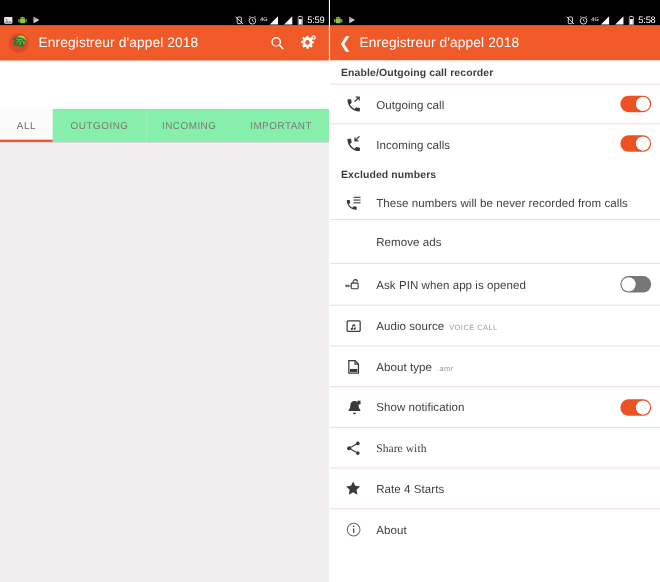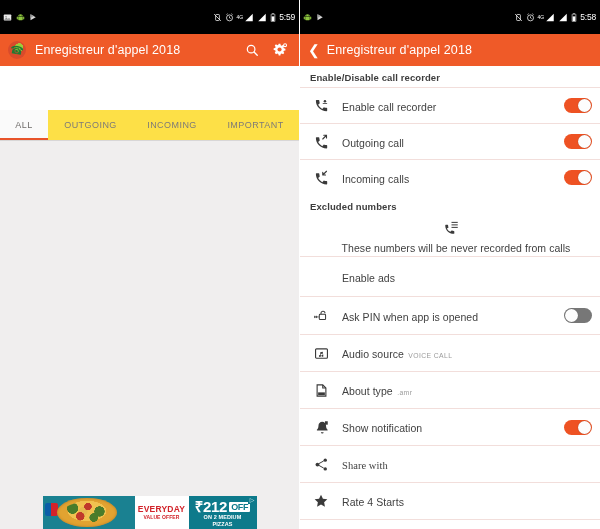--- a/index.html
+++ b/index.html
@@ -8,22 +8,22 @@
     background: #ffffff;
     font-family: "Liberation Sans", sans-serif;
     overflow: hidden;
   }
   .screens { display: flex; width: 600px; height: 529px; }
   .screen { width: 300px; height: 529px; position: relative; overflow: hidden; background: #fff; }
   .screen-left { border-right: 1px solid #ffffff; }
 
   
   .statusbar {
-    height: 34px; background: #000; color: #fff;
-    display: flex; align-items: center; padding: 0 4px 0 3px;
+    height: 23px; background: #000; color: #fff;
+    display: flex; align-items: flex-end; padding: 0 4px 0 3px;
     font-size: 8.5px; position: relative;
   }
   .sb-left { display: flex; align-items: center; gap: 4px; }
   .sb-right { margin-left: auto; display: flex; align-items: center; gap: 3px; }
   .sb-ico { display: inline-block; line-height: 0; }
   .sb-time { font-size: 8.5px; letter-spacing: -0.2px; color: #fff; font-weight: 500; }
   .sb-4g { font-size: 5px; vertical-align: super; color:#fff; margin-right:-2px; }
 
   
   .appbar {
@@ -45,21 +45,21 @@
 
   
   .tabs {
     display: flex; height: 31px; background: #eceaea;
     border-bottom: 1px solid #d8d6d6;
     margin-top: 44px;
   }
   .tab {
     flex: 0 0 auto; display: flex; align-items: center; justify-content: center;
     font-size: 9px; color: #7d7a78; letter-spacing: .45px;
-    position: relative; background: #fde047;
+    position: relative; background: #86efac;
   }
   .tab-all { width: 48px; background: #fafafa; color: #6f6c6a; }
   .tab-all::after {
     content: ""; position: absolute; left: 0; right: 0; bottom: 0;
     height: 2.5px; background: #e8542a;
   }
   .tab-outgoing { width: 85px; }
   .tab-incoming { width: 78px; }
   .tab-important { width: 89px; }
 
@@ -128,21 +128,21 @@
 
   .settings { background:#fff; height: calc(529px - 16px - 32px); overflow:hidden; }
   .section-head {
     font-size: 9.5px; font-weight: 700; color: #3d3d3d;
     padding: 6px 0 4px 10px; letter-spacing: .1px;
   }
   .row {
     display:flex; align-items:center; min-height: 30px;
     padding: 0 8px 0 10px; border-top: 1px solid #f2dedb; position:relative;
   }
-  .row.no-top { border-top: none; flex-direction: column; }
+  .row.no-top { border-top: none; }
   .row-ico {
     width: 22px; flex: 0 0 22px; display:flex; align-items:center; justify-content:center;
     color:#3a3a3a;
   }
   .row-text { margin-left: 10px; flex:1; min-width:0; }
   .row-title { font-size: 10.5px; color: #3f3f3f; line-height: 1.25; letter-spacing:.05px;}
   .row-sub { font-size: 6.8px; color: #9a9a9a; letter-spacing:.4px; margin-top:1px;}
   .row-tall { min-height: 36px; }
   .row-short { min-height: 30px; }
   .row-nogap .row-text { margin-left: 32px; }
@@ -253,41 +253,20 @@
 
     <div class="tabs">
       <div class="tab tab-all">ALL</div>
       <div class="tab tab-outgoing">OUTGOING</div>
       <div class="tab tab-incoming">INCOMING</div>
       <div class="tab tab-important">IMPORTANT</div>
     </div>
 
     <div class="list-empty" style="height:calc(529px - 16px - 32px - 31px);"></div>
 
-    <div class="ad-zone">
-      <div class="ad-banner">
-        <div class="ad-pizza">
-          <span class="dom"></span>
-          <span class="pie"></span>
-        </div>
-        <div class="ad-everyday">
-          <span class="l1">EVERYDAY</span>
-          <span class="l2">VALUE OFFER</span>
-        </div>
-        <div class="ad-offer">
-          <span class="big">
-            <span>₹212</span>
-            <span class="off">OFF</span>
-          </span>
-          <span class="sub">ON 2 MEDIUM</span>
-          <span class="sub">PIZZAS</span>
-        </div>
-        <span class="ad-adchoice">▷</span>
-      </div>
-    </div>
   </div>
 
   <div class="screen">
 
     <div class="statusbar">
       <div class="sb-left">
         <span class="sb-ico">
           <svg width="9" height="9" viewBox="0 0 24 24">
               <path d="M6 9h12v8a2 2 0 0 1-2 2H8a2 2 0 0 1-2-2z" fill="#8ec63f"></path>
               <path d="M6 8c0-3 2.7-5 6-5s6 2 6 5z" fill="#8ec63f"></path>
@@ -340,37 +319,22 @@
       </div>
     </div>
 
     <div class="appbar-r">
       <span class="back-chevron">❮</span>
       <span class="appbar-r-title">Enregistreur d'appel 2018</span>
     </div>
 
     <div class="settings">
 
-      <div class="section-head">Enable/Disable call recorder</div>
-
-      <div class="row row-tall">
-        <span class="row-ico">
-          <svg width="15" height="15" viewBox="0 0 24 24">
-              <path d="M6.6 10.8a15 15 0 0 0 6.6 6.6l2.2-2.2c.3-.3.7-.4 1-.2 1.2.4 2.4.6 3.7.6.6 0 1 .4 1 1V20c0 .6-.4 1-1 1C10.6 21 3 13.4 3 4c0-.6.4-1 1-1h3.5c.6 0 1 .4 1 1 0 1.3.2 2.5.6 3.7.1.3 0 .7-.2 1z" fill="#3a3a3a"></path>
-              <circle cx="17.5" cy="5" r="2" fill="#3a3a3a"></circle>
-              <rect x="14" y="8" width="7" height="1.3" fill="#3a3a3a"></rect>
-            </svg>
-        </span>
-        <span class="row-text">
-          <span class="row-title">Enable call recorder</span>
-        </span>
-        <span class="switch on">
-            <span class="knob"></span>
-          </span>
-      </div>
+      <div class="section-head">Enable/Outgoing call recorder</div>
+
 
       <div class="row row-tall">
         <span class="row-ico">
           <svg width="15" height="15" viewBox="0 0 24 24">
               <path d="M6.6 12.8a15 15 0 0 0 6.6 6.6l2.2-2.2c.3-.3.7-.4 1-.2 1.2.4 2.4.6 3.7.6.6 0 1 .4 1 1V22c0 .6-.4 1-1 1C10.6 23 3 15.4 3 6c0-.6.4-1 1-1h3.5c.6 0 1 .4 1 1 0 1.3.2 2.5.6 3.7.1.3 0 .7-.2 1z" fill="#3a3a3a"></path>
               <path d="M14 8l6-6M15.6 2H20v4.4" stroke="#3a3a3a" stroke-width="1.8" fill="none" stroke-linecap="round"></path>
             </svg>
         </span>
         <span class="row-text">
           <span class="row-title">Outgoing call</span>
@@ -406,21 +370,21 @@
               <rect x="12" y="11" width="10" height="1.6" fill="#3a3a3a"></rect>
             </svg>
         </span>
         <span class="row-text">
           <span class="row-title">These numbers will be never recorded from calls</span>
         </span>
       </div>
 
       <div class="row row-nogap" style="min-height:40px;">
         <span class="row-text">
-          <span class="row-title">Enable ads</span>
+          <span class="row-title">Remove ads</span>
         </span>
       </div>
 
       <div class="row" style="min-height:38px;">
         <span class="row-ico">
           <svg width="16" height="13" viewBox="0 0 28 20">
               <rect x="11" y="8" width="11" height="9" rx="1.4" fill="none" stroke="#3a3a3a" stroke-width="1.8"></rect>
               <path d="M14 8V6a3.5 3.5 0 0 1 7 0" fill="none" stroke="#3a3a3a" stroke-width="1.8"></path>
               <path d="M2 12.5h8M3 10.5v4M6 10.5v4" stroke="#3a3a3a" stroke-width="1.5"></path>
             </svg>

